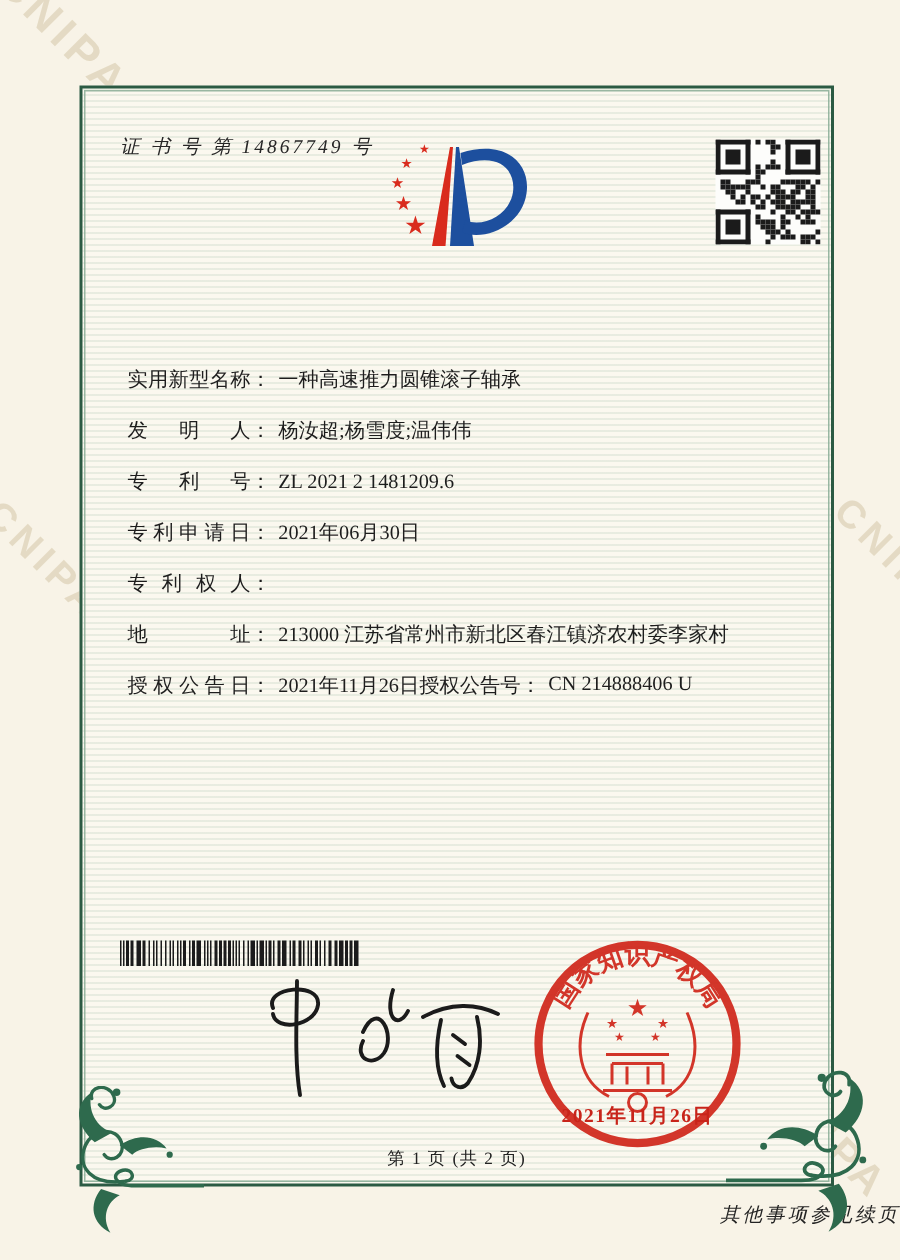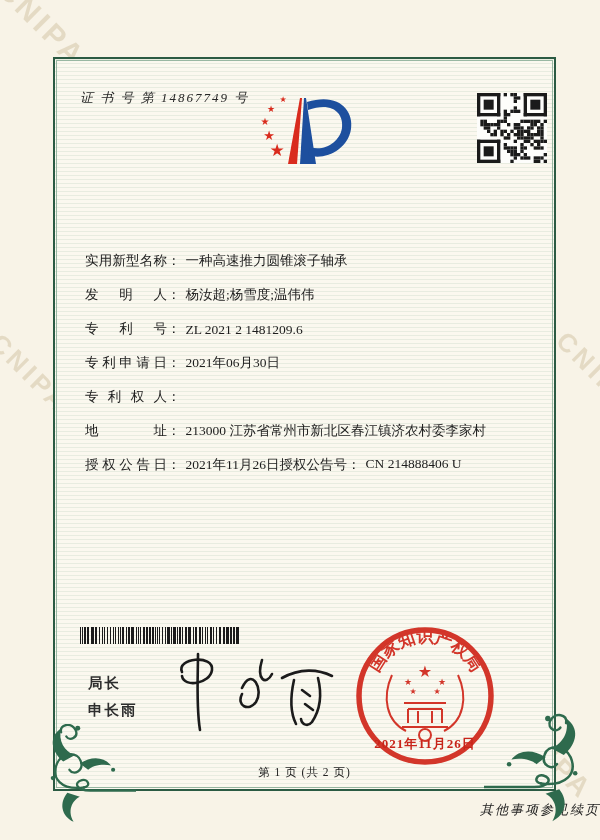--- a/index.html
+++ b/index.html
@@ -27,21 +27,21 @@
 
   .certno{position:absolute;left:80px;top:89px;font-size:13px;letter-spacing:2px;color:#262626;font-style:italic;}
 
   .logo{position:absolute;left:250px;top:84px;width:112px;height:84px;}
   .qr{position:absolute;left:477px;top:93px;width:70px;height:70px;background:#fdfdfb;}
 
   .title{position:absolute;left:53px;top:163px;width:503px;text-align:center;
          font-size:35px;font-weight:bold;letter-spacing:7px;color:#101010;}
 
   .fields{position:absolute;left:85px;top:236px;width:440px;}
-  .field-row{height:34px;display:flex;align-items:flex-end;font-size:13.5px;color:#1d1d1d;}
+  .field-row{height:34px;display:flex;align-items:center;font-size:13.5px;color:#1d1d1d;}
   .flabel{display:inline-block;width:82px;text-align:justify;text-align-last:justify;flex:none;}
   .fcolon{flex:none;}
   .fvalue{margin-left:5px;white-space:nowrap;}
   .pair2{display:flex;}
 
   .paras{position:absolute;left:85px;top:484px;width:436px;font-size:13px;font-style:italic;
          color:#2b2b2b;line-height:19px;}
   .paras p{margin:0 0 2px 0;text-indent:2em;}
 
   .barcode{position:absolute;left:80px;top:627px;width:164px;height:17px;}
@@ -327,24 +327,20 @@
       <i style="position: absolute; left: 133px; top: 0px; width: 1px; height: 17px; background: rgb(27, 27, 27);"></i>
       <i style="position: absolute; left: 136px; top: 0px; width: 1px; height: 17px; background: rgb(27, 27, 27);"></i>
       <i style="position: absolute; left: 139px; top: 0px; width: 2px; height: 17px; background: rgb(27, 27, 27);"></i>
       <i style="position: absolute; left: 143px; top: 0px; width: 2px; height: 17px; background: rgb(27, 27, 27);"></i>
       <i style="position: absolute; left: 146px; top: 0px; width: 3px; height: 17px; background: rgb(27, 27, 27);"></i>
       <i style="position: absolute; left: 150px; top: 0px; width: 2px; height: 17px; background: rgb(27, 27, 27);"></i>
       <i style="position: absolute; left: 153px; top: 0px; width: 2px; height: 17px; background: rgb(27, 27, 27);"></i>
       <i style="position: absolute; left: 156px; top: 0px; width: 3px; height: 17px; background: rgb(27, 27, 27);"></i>
     </div>
 
-  <div class="director">
-    <div>局长</div>
-    <div>申长雨</div>
-  </div>
 
   <svg class="sign" viewBox="0 0 188 92" fill="none" stroke="#1b1b1b" stroke-width="2.6" stroke-linecap="round">
     <path d="M40,8 C40,30 38,60 42,84"></path>
     <path d="M24,26 C18,12 56,8 54,24 C52,38 26,42 24,30"></path>
     <path d="M84,42 C94,20 106,44 98,56 C91,66 78,60 84,48"></path>
     <path d="M104,14 C98,34 108,40 114,28"></path>
     <path d="M124,32 C142,22 160,23 174,30"></path>
     <path d="M136,34 C132,52 132,66 138,78"></path>
     <path d="M160,32 C164,48 162,64 154,76 C150,81 144,79 143,73"></path>
     <path d="M144,44 l8,6"></path>

